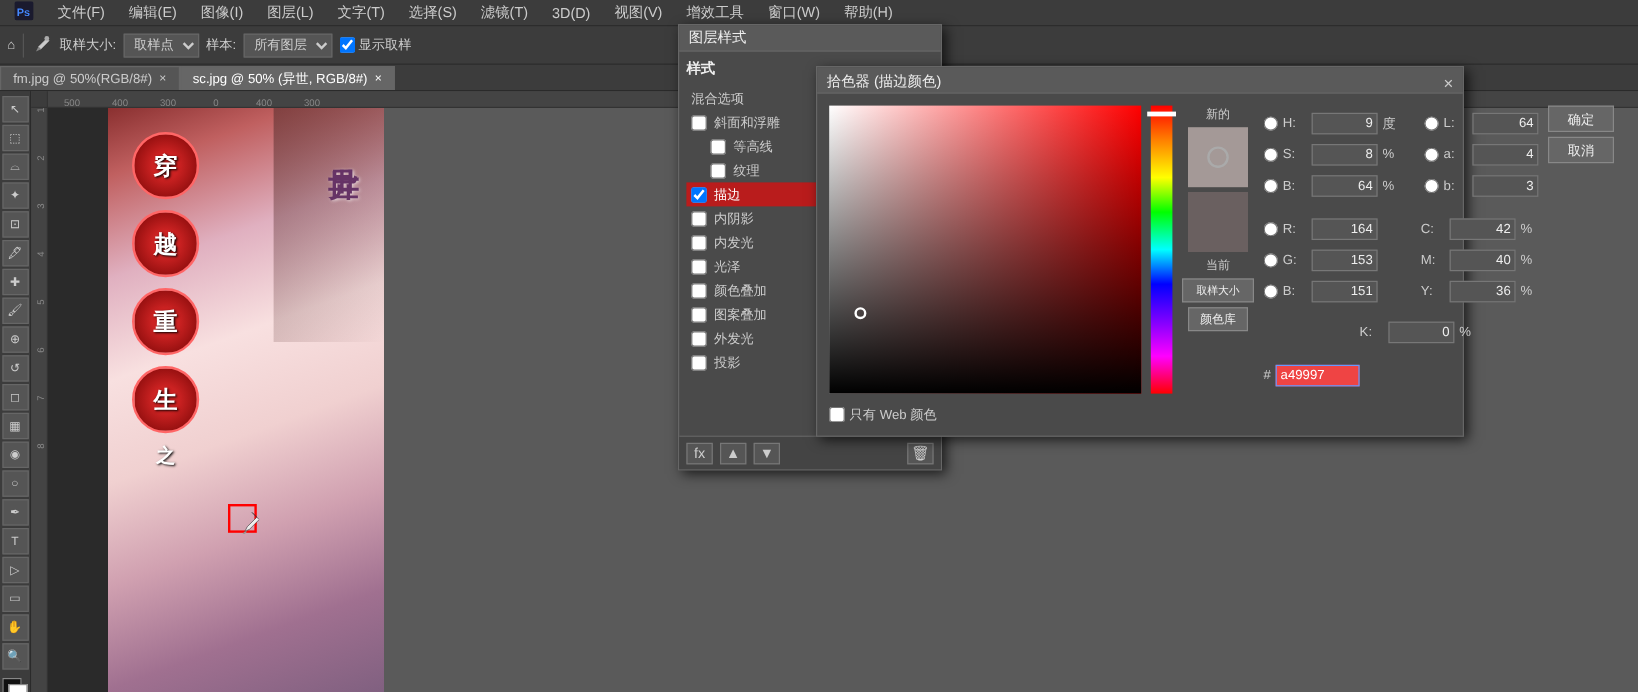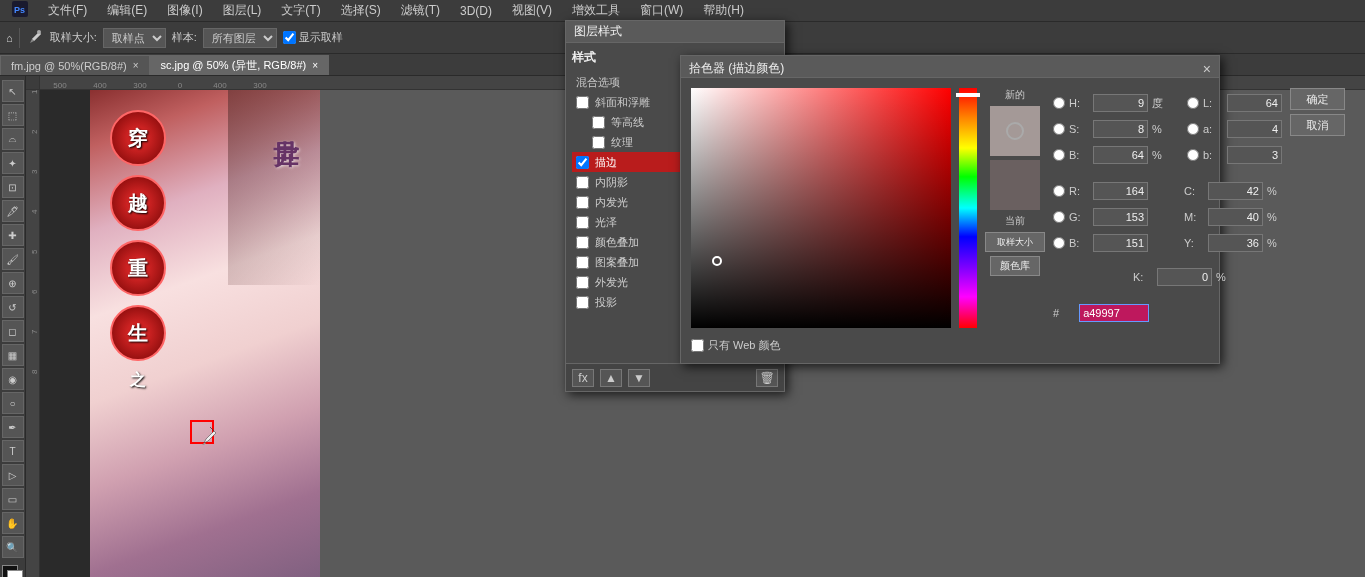--- a/index.html
+++ b/index.html
@@ -479,26 +479,25 @@
     }
     .cp-unit {
       font-size: 11px;
       color: #ccc;
       width: 15px;
     }
     .cp-hash { font-size: 11px; color: #ccc; }
     .cp-hex-input {
       width: 70px;
       height: 18px;
-      background: #be185d;
+      background: #ef4444;
       border: 1px solid #6699ff;
       color: #fff;
       font-size: 11px;
       padding: 0 3px;
-      margin-left: 16px;
     }
     .cp-web-only {
       display: flex;
       align-items: center;
       gap: 4px;
       font-size: 11px;
       color: #ccc;
       margin-top: 4px;
     }
     .cp-buttons {

